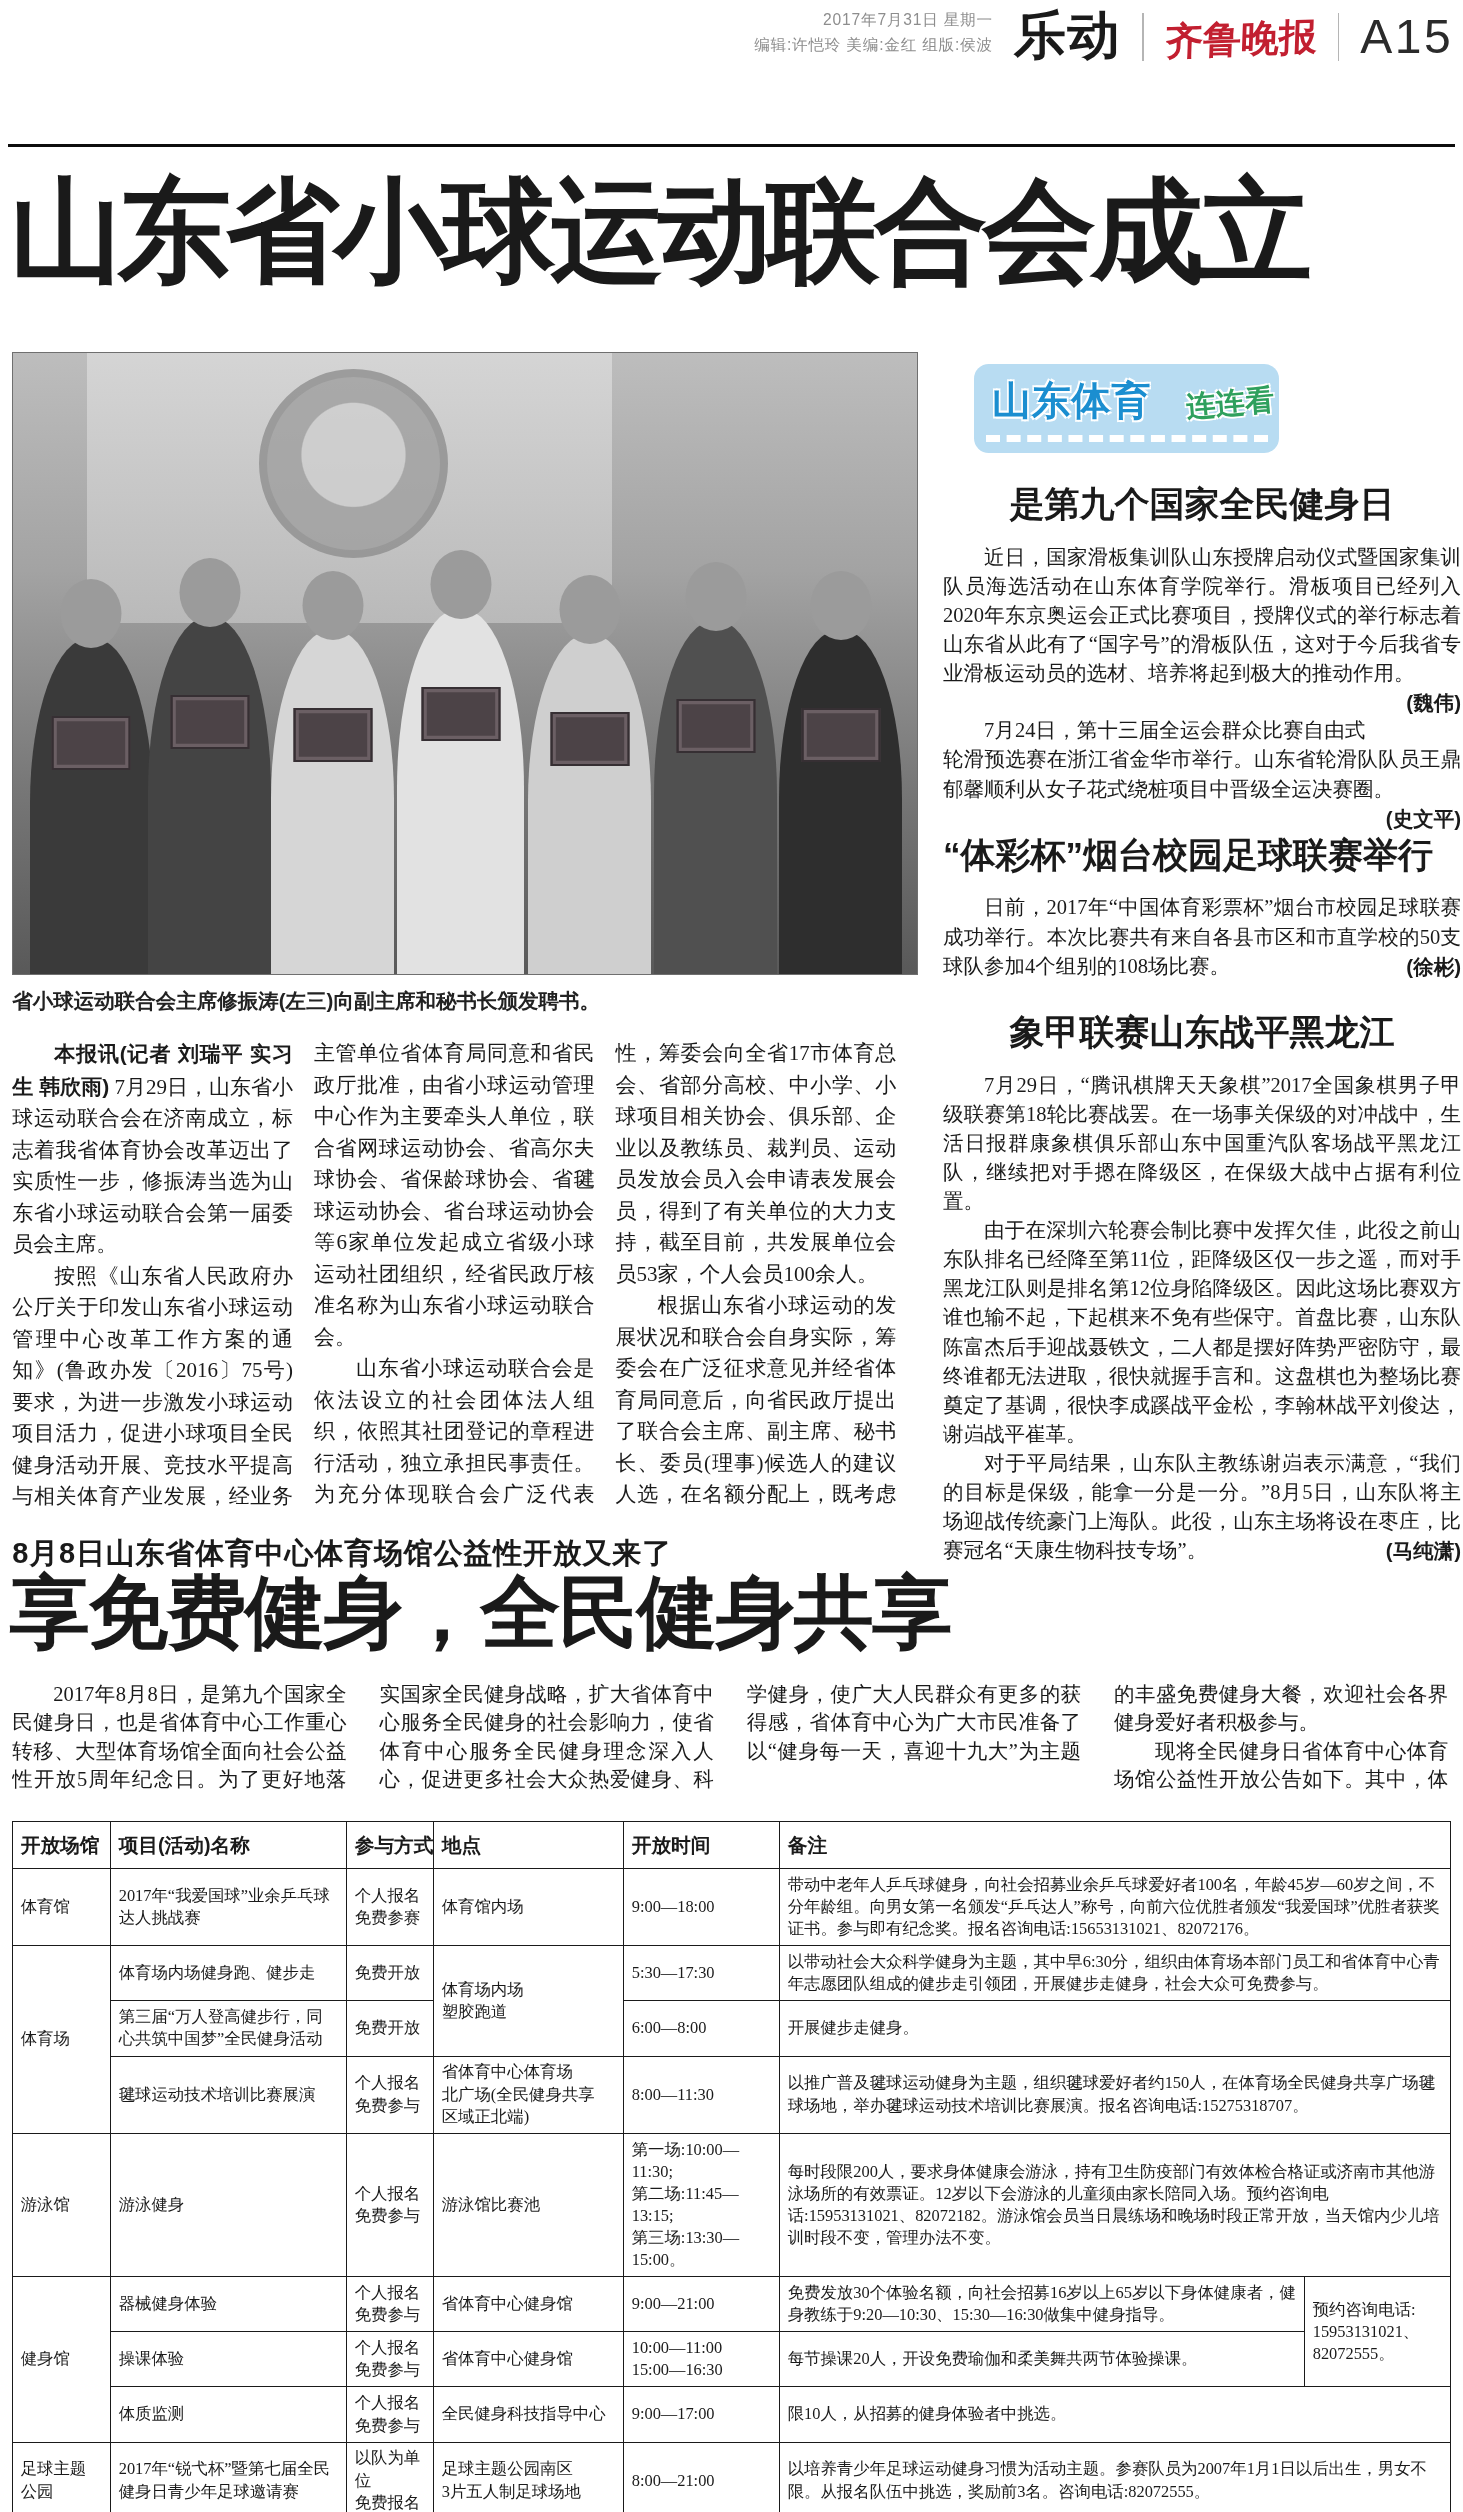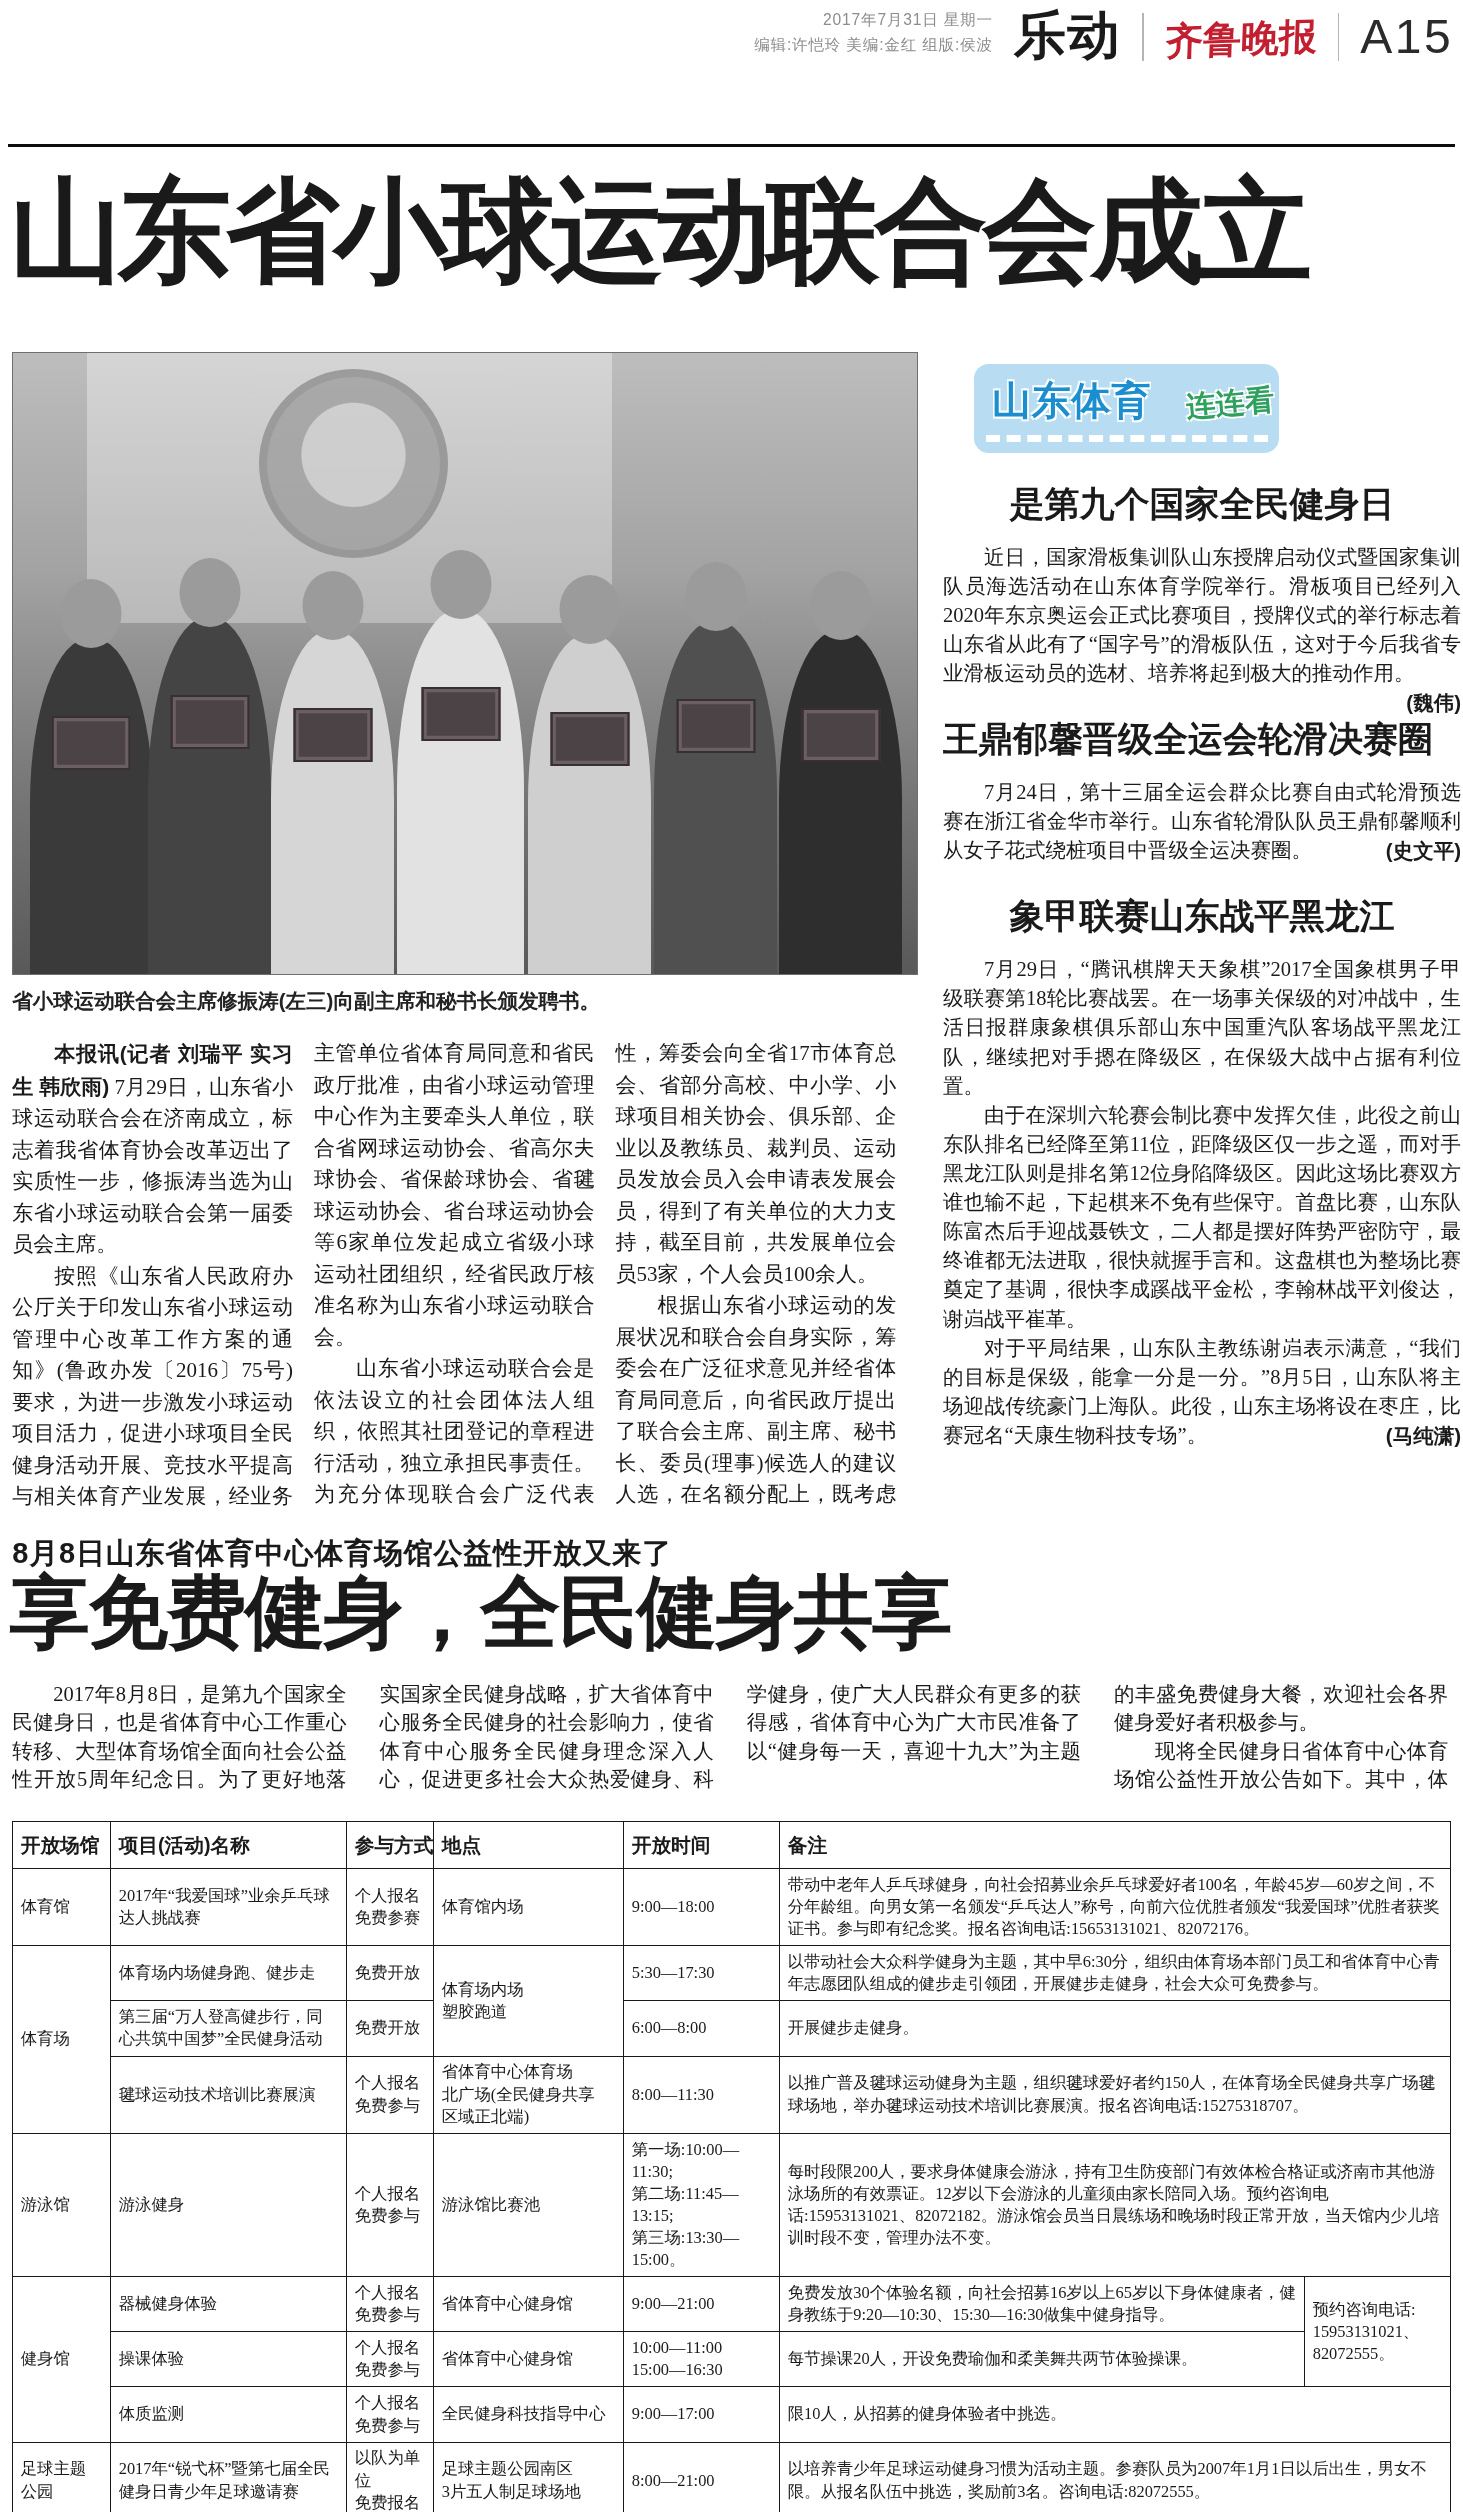--- a/index.html
+++ b/index.html
@@ -146,26 +146,31 @@
     </div>
 
     <div class="sb-article">
       <div class="sb-headline">是第九个国家全民健身日</div>
       <div class="sb-body">
         <p><span>近日，国家滑板集训队山东授牌启动仪式暨国家集训队员海选活动在山东体育学院举行。滑板项目已经列入2020年东京奥运会正式比赛项目，授牌仪式的举行标志着山东省从此有了“国字号”的滑板队伍，这对于今后我省专业滑板运动员的选材、培养将起到极大的推动作用。</span><span class="author">(魏伟)</span></p>
       </div>
     </div>
 
     <div class="sb-article">
-      <div class="sb-headline">王鼎郁馨晋级全运会轮滑决赛圈</div>
       <div class="sb-body">
         <p><span>7月24日，第十三届全运会群众比赛自由式轮滑预选赛在浙江省金华市举行。山东省轮滑队队员王鼎郁馨顺利从女子花式绕桩项目中晋级全运决赛圈。</span><span class="author">(史文平)</span></p>
       </div>
     </div>
 
+    <div class="sb-article">
+      <div class="sb-headline">“体彩杯”烟台校园足球联赛举行</div>
+      <div class="sb-body">
+        <p><span>日前，2017年“中国体育彩票杯”烟台市校园足球联赛成功举行。本次比赛共有来自各县市区和市直学校的50支球队参加4个组别的108场比赛。</span><span class="author">(徐彬)</span></p>
+      </div>
+    </div>
 
     <div class="sb-article">
       <div class="sb-headline">象甲联赛山东战平黑龙江</div>
       <div class="sb-body">
         <p>7月29日，“腾讯棋牌天天象棋”2017全国象棋男子甲级联赛第18轮比赛战罢。在一场事关保级的对冲战中，生活日报群康象棋俱乐部山东中国重汽队客场战平黑龙江队，继续把对手摁在降级区，在保级大战中占据有利位置。</p>
         <p>由于在深圳六轮赛会制比赛中发挥欠佳，此役之前山东队排名已经降至第11位，距降级区仅一步之遥，而对手黑龙江队则是排名第12位身陷降级区。因此这场比赛双方谁也输不起，下起棋来不免有些保守。首盘比赛，山东队陈富杰后手迎战聂铁文，二人都是摆好阵势严密防守，最终谁都无法进取，很快就握手言和。这盘棋也为整场比赛奠定了基调，很快李成蹊战平金松，李翰林战平刘俊达，谢岿战平崔革。</p>
         <p><span>对于平局结果，山东队主教练谢岿表示满意，“我们的目标是保级，能拿一分是一分。”8月5日，山东队将主场迎战传统豪门上海队。此役，山东主场将设在枣庄，比赛冠名“天康生物科技专场”。</span><span class="author">(马纯潇)</span></p>
       </div>
     </div>
   </div>

